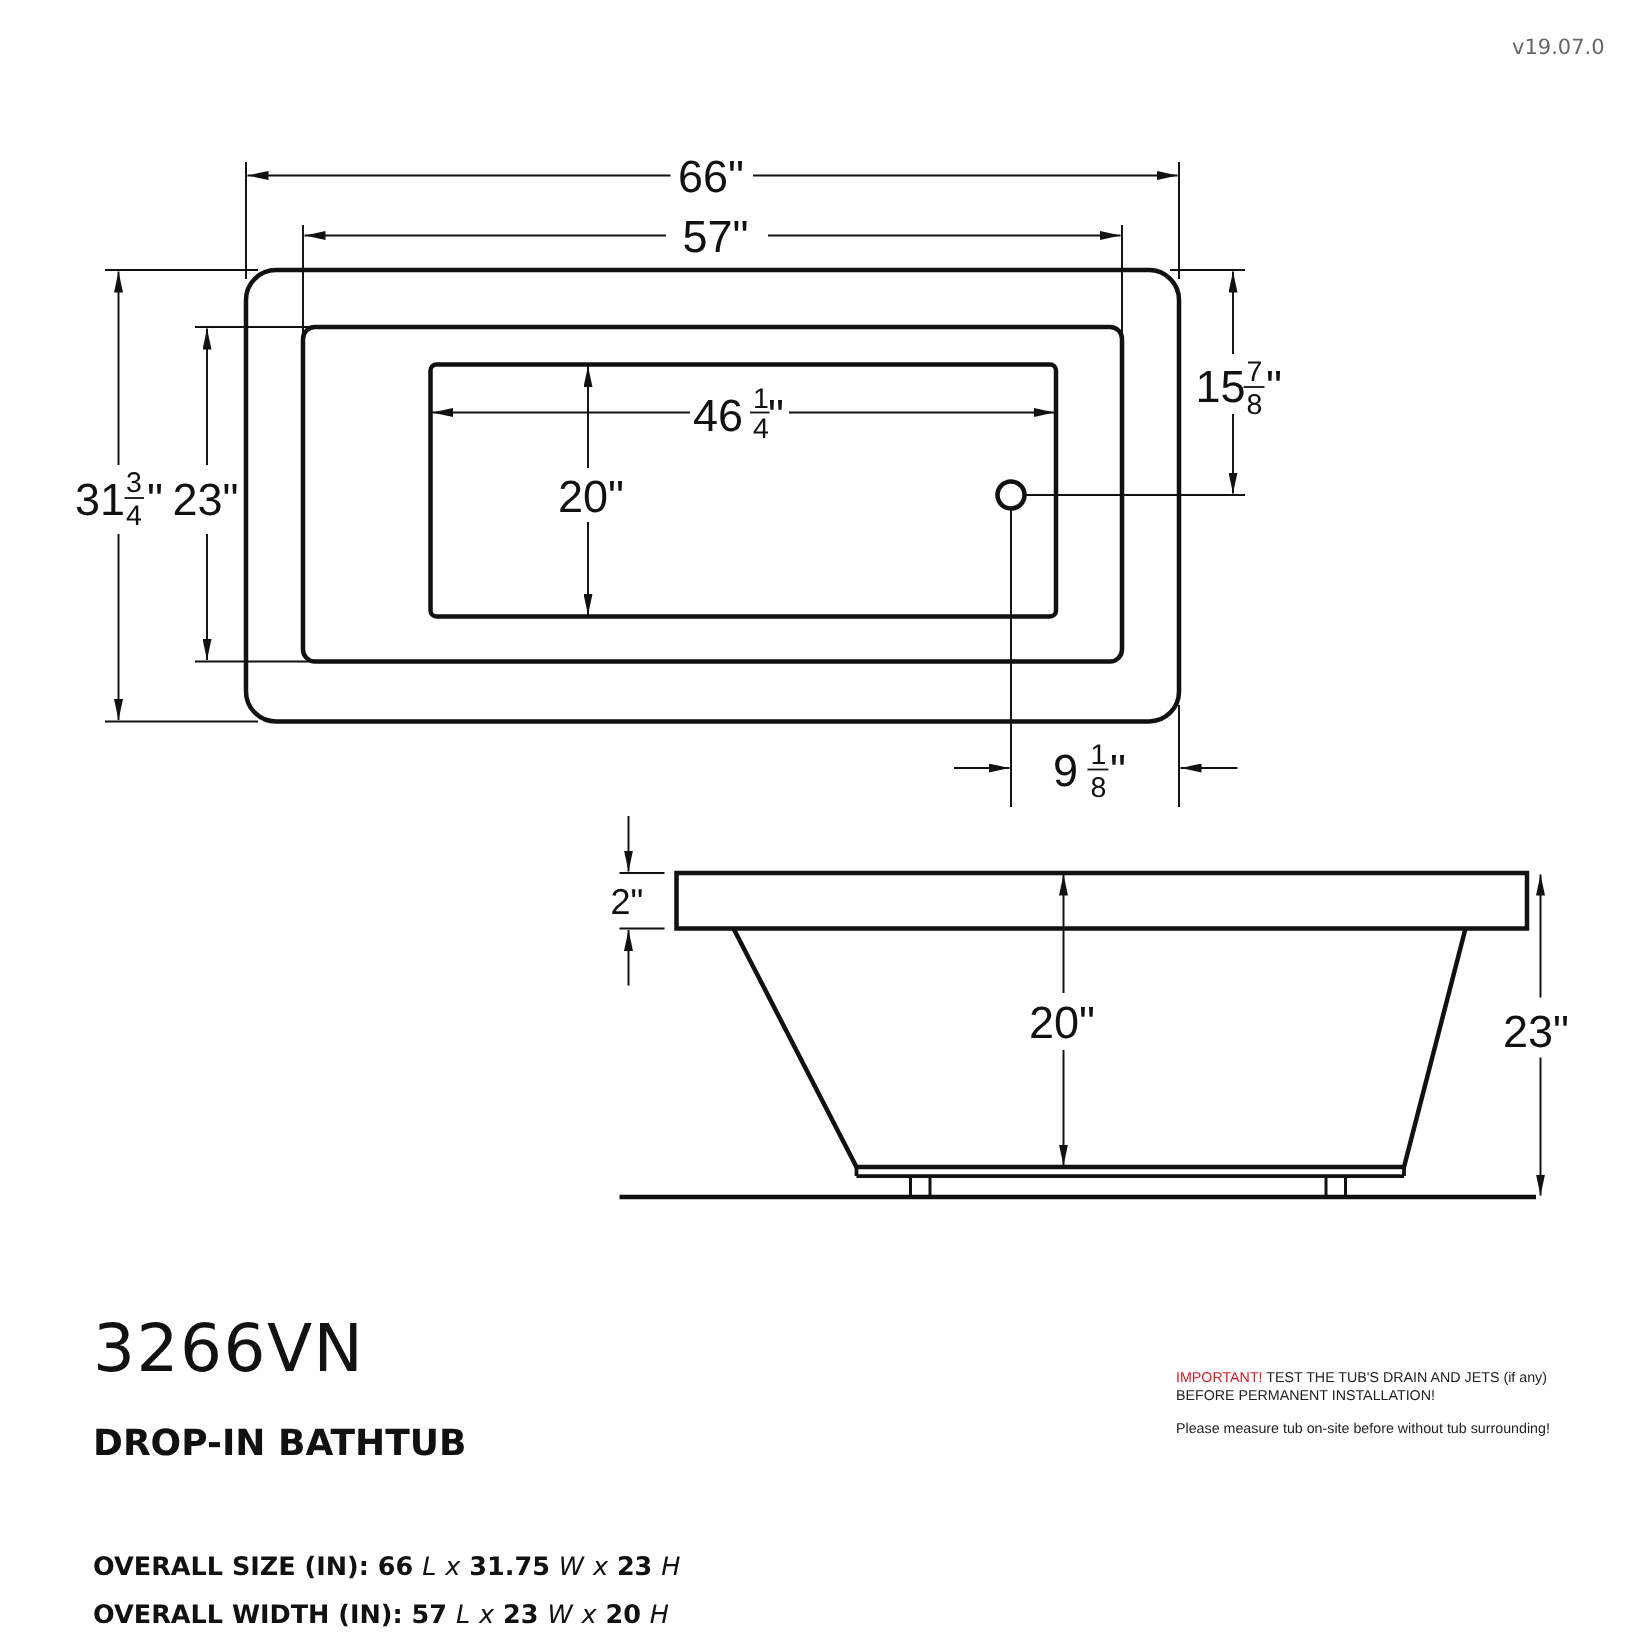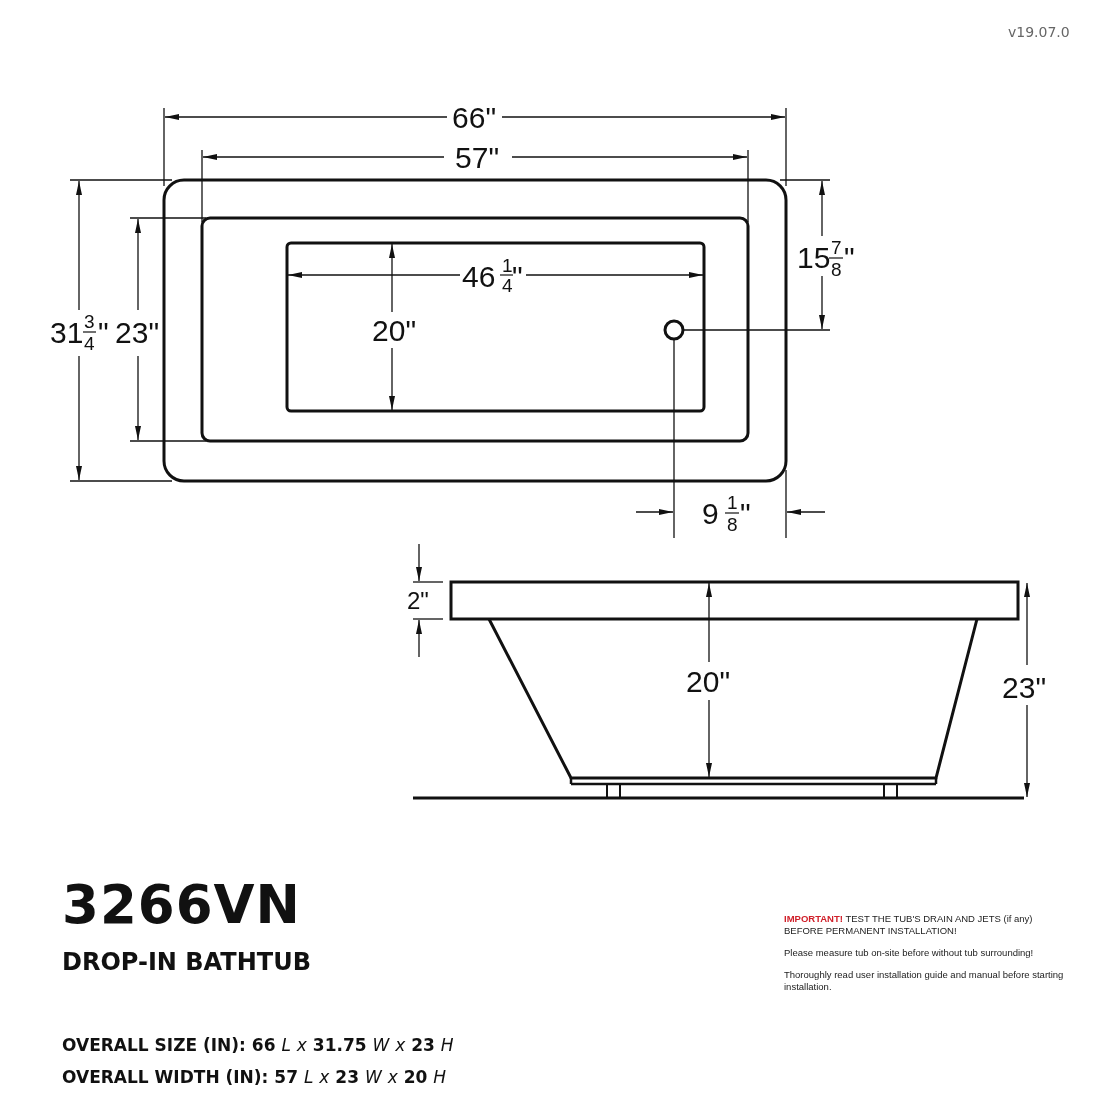--- a/index.html
+++ b/index.html
@@ -1,29 +1,29 @@
 <!DOCTYPE html>
 <html><head>
 <meta charset="utf-8">
 <style>
   html, body { margin:0; padding:0; background:#ffffff; }
   body { width:1100px; height:1100px; position:relative; overflow:hidden; font-family:"Liberation Sans", sans-serif; color:#111; }
   .version { position:absolute; left:1008px; top:24px; font-family:"DejaVu Sans", sans-serif; font-weight:normal; font-size:14px; color:#666; }
   svg.drawing { position:absolute; left:0; top:0; }
   .dim { font-family:"Liberation Sans", sans-serif; font-size:30px; fill:#111; }
   .frac { font-family:"Liberation Sans", sans-serif; font-size:19px; fill:#111; }
-  .model { position:absolute; left:62px; top:878px; font-family:"DejaVu Sans", sans-serif; font-weight:bold; font-size:53px; letter-spacing:1px; line-height:1; }
+  .model { position:absolute; left:62px; top:878px; font-family:"DejaVu Sans", sans-serif; font-weight:normal; font-size:44px; letter-spacing:1px; line-height:1; }
   .type { position:absolute; left:62px; top:950px; font-family:"DejaVu Sans", sans-serif; font-weight:bold; font-size:24px; line-height:1; }
   .spec { position:absolute; left:62px; font-family:"DejaVu Sans", sans-serif; font-weight:bold; font-size:17px; line-height:1; white-space:nowrap;margin-top:43px; }
   .spec i { font-style:italic; font-weight:normal; }
   .spec1 { top:994px; }
   .spec2 { top:1026px; }
   .notes { position:absolute; left:784px; top:913px; width:280px; font-family:"Liberation Sans", sans-serif; font-size:9.5px; line-height:12px; color:#222; }
   .notes p { margin:0 0 10px 0; }
-  .important { color:#d0202a; font-weight:bold; }
+  .important { color:#d0202a; font-weight:normal; }
 </style>
 </head>
 <body>
 
 <div class="version">v19.07.0</div>
 
 <svg class="drawing" width="1100" height="860" viewBox="0 0 1100 860" xmlns="http://www.w3.org/2000/svg">
   <defs>
     <marker id="arr" viewBox="0 0 14 6" refX="14" refY="3" markerWidth="14" markerHeight="6" orient="auto-start-reverse" markerUnits="userSpaceOnUse">
       <path d="M0,0 L14,3 L0,6 Z" fill="#111"></path>
@@ -163,14 +163,13 @@
   <span>23</span>
   <i>W</i>
   <i>x</i>
   <span>20</span>
   <i>H</i>
 </div>
 
 <div class="notes">
   <p><span class="important">IMPORTANT!</span><span> TEST THE TUB'S DRAIN AND JETS (if any) BEFORE PERMANENT INSTALLATION!</span></p>
   <p>Please measure tub on-site before without tub surrounding!</p>
-  <p>Thoroughly read user installation guide and manual before starting installation.</p>
 </div>
 
 </body></html>

